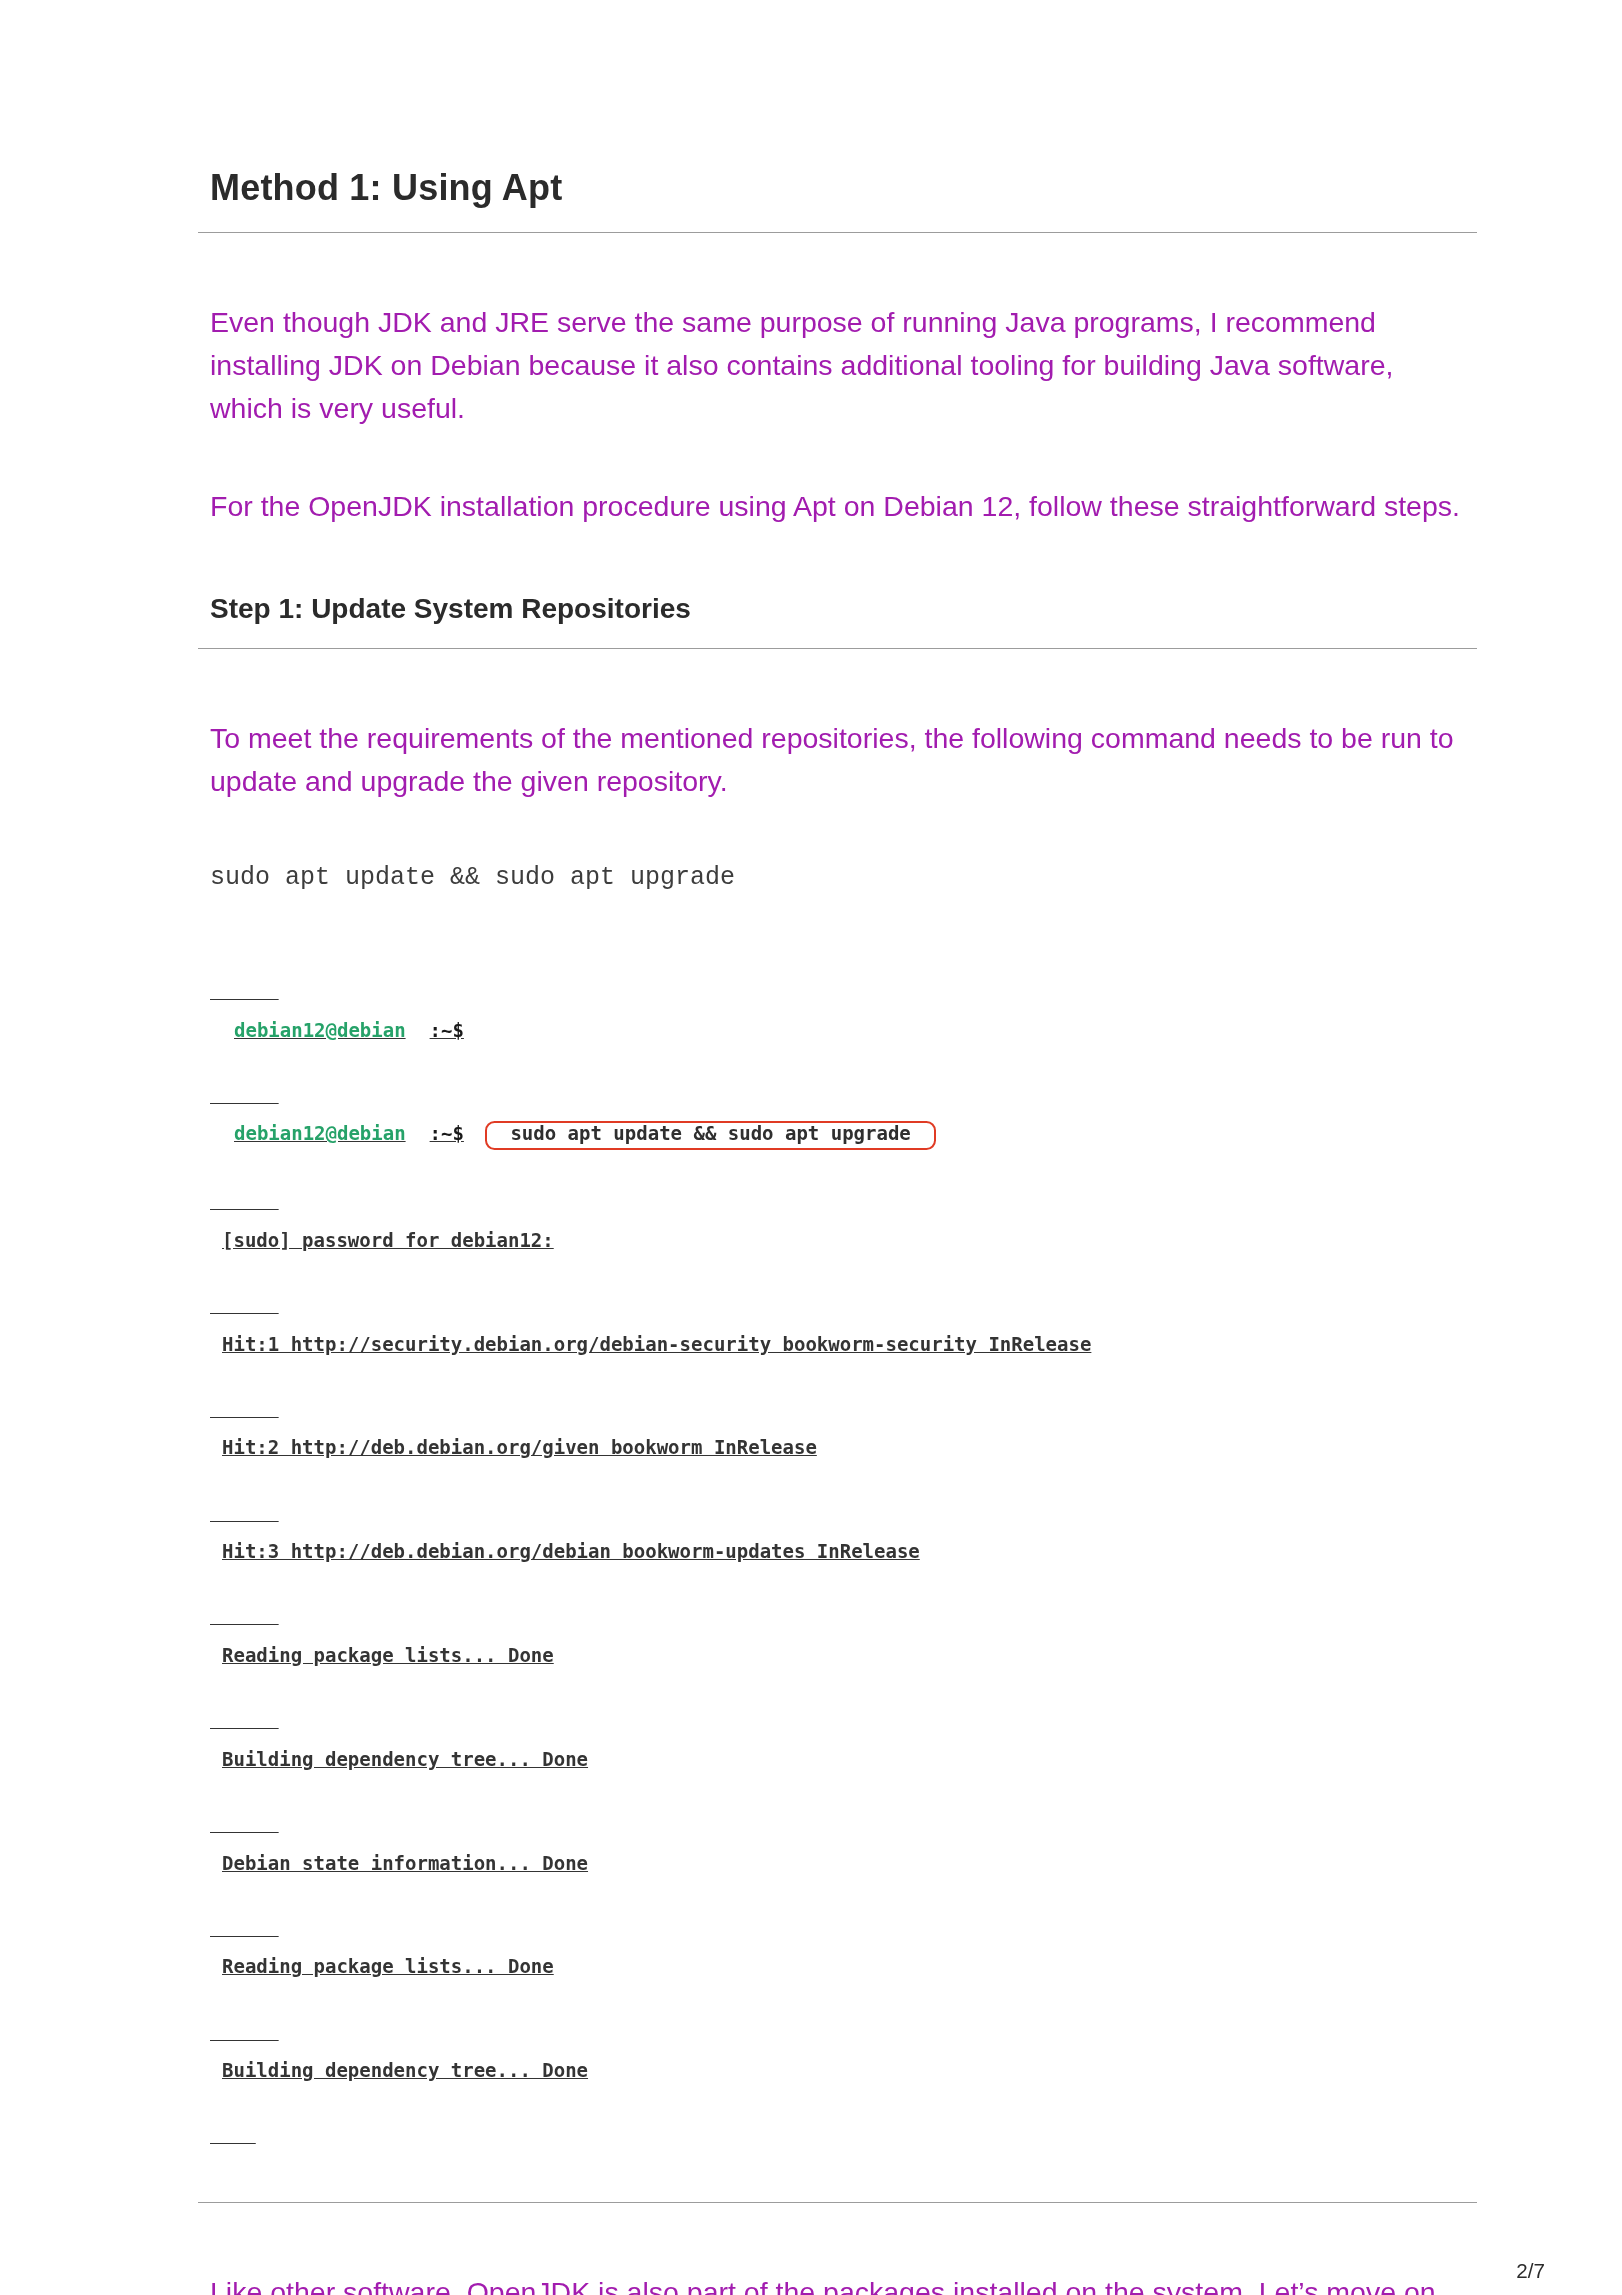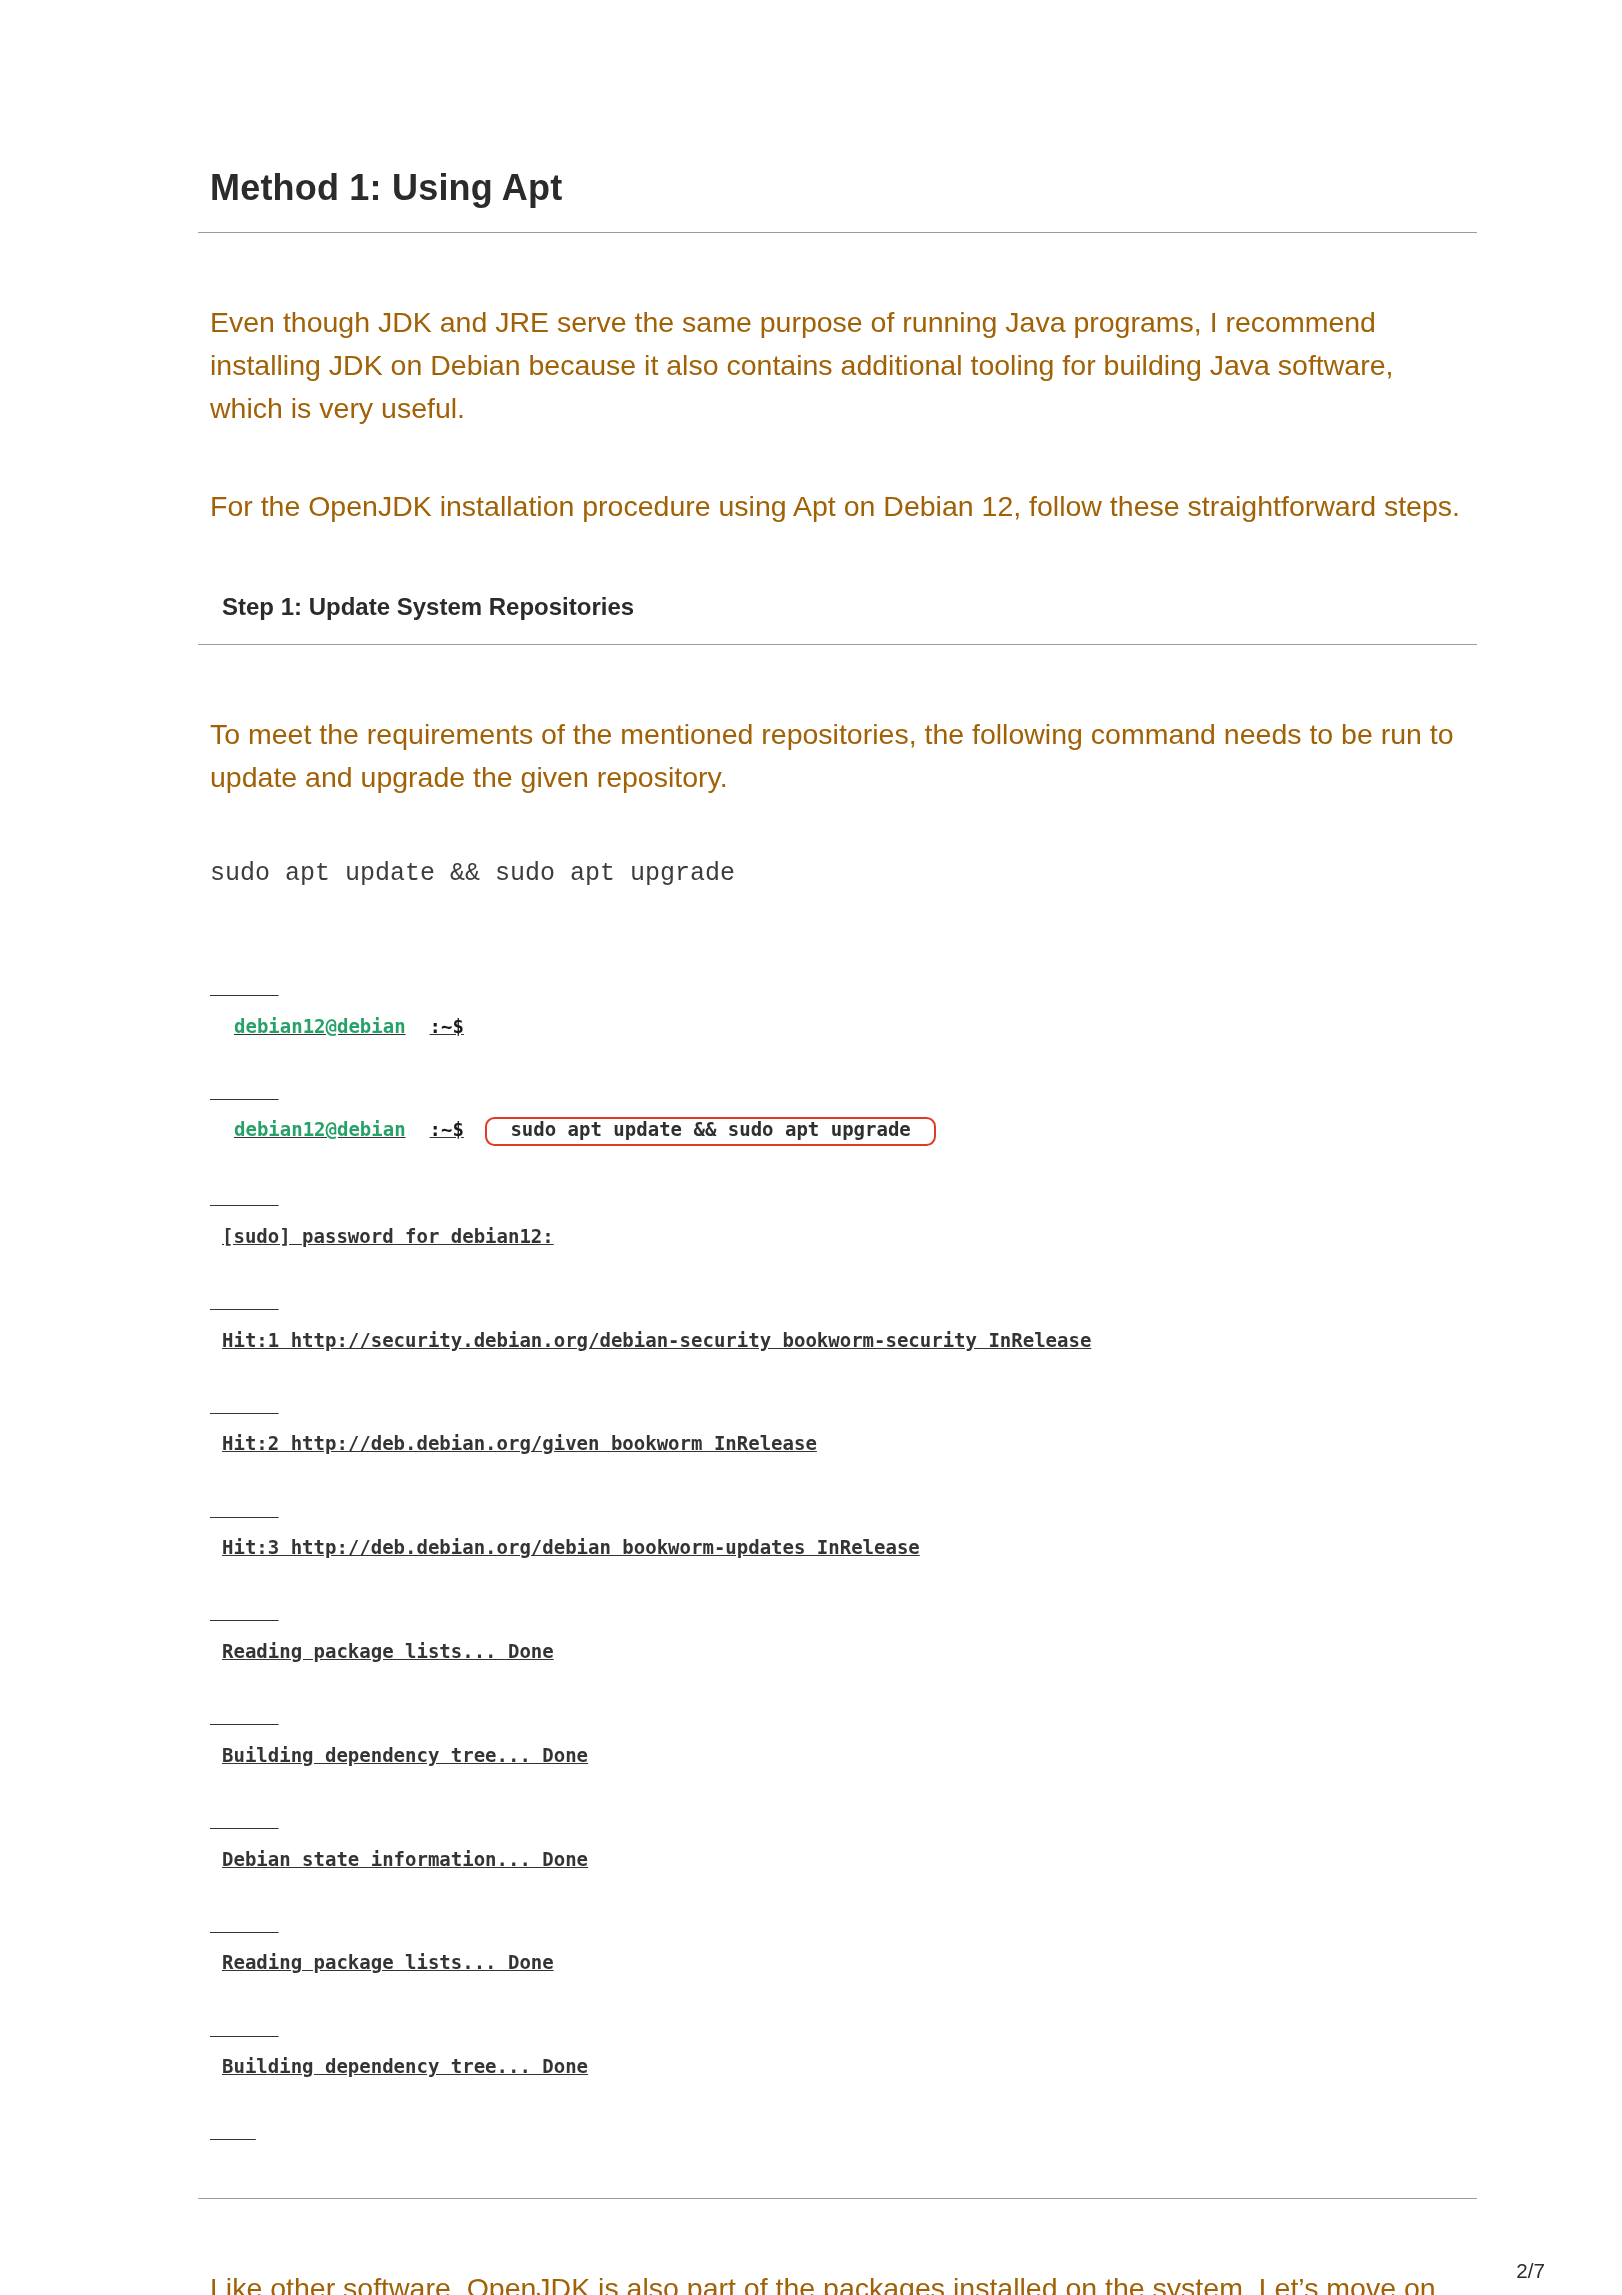--- a/index.html
+++ b/index.html
@@ -22,34 +22,34 @@
     padding: 119px 157px 0 162px;
   }
   .method-heading {
     font-size: 36px;
     font-weight: bold;
     color: #2b2b2b;
     margin-bottom: 11px;
     letter-spacing: 0.2px;
   }
   .step-heading {
-    font-size: 24px;
+    font-size: 28px;
     font-weight: bold;
     color: #2b2b2b;
-    margin: 41px 0 11px 12px;
+    margin: 41px 0 11px 0;
   }
   .hrule {
     border: none;
     border-top: 1.6px solid #9c9c9c;
     margin: 0 0 32px 0;
   }
   .para {
     font-size: 28.5px;
     line-height: 1.5;
-    color: #a16207;
+    color: #a21caf;
     margin-bottom: 32px;
     max-width: 1307px;
   }
   .codeline {
     font-family: "Liberation Mono", monospace;
     font-size: 25px;
     font-weight: 400;
     color: #3d3d3d;
     margin: 36px 0;
     white-space: pre;

